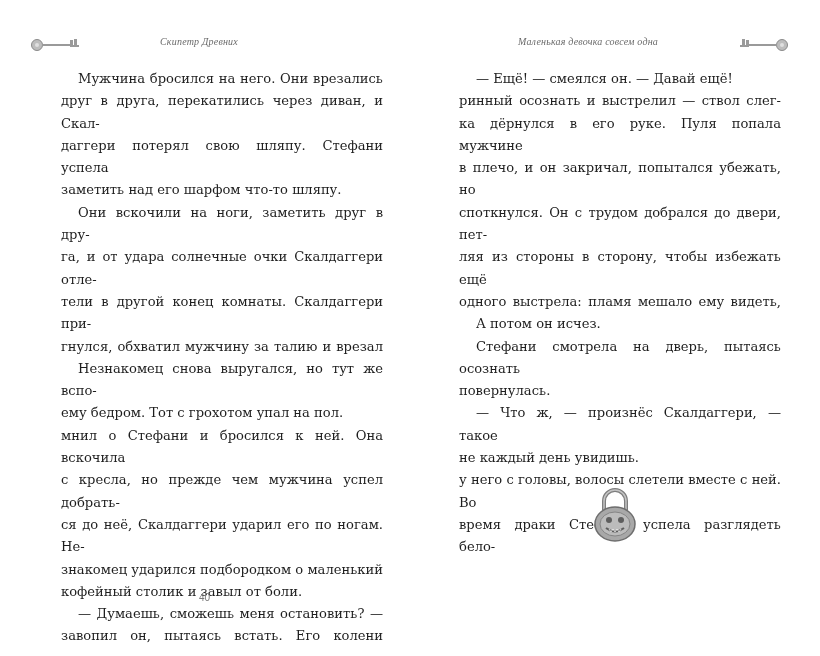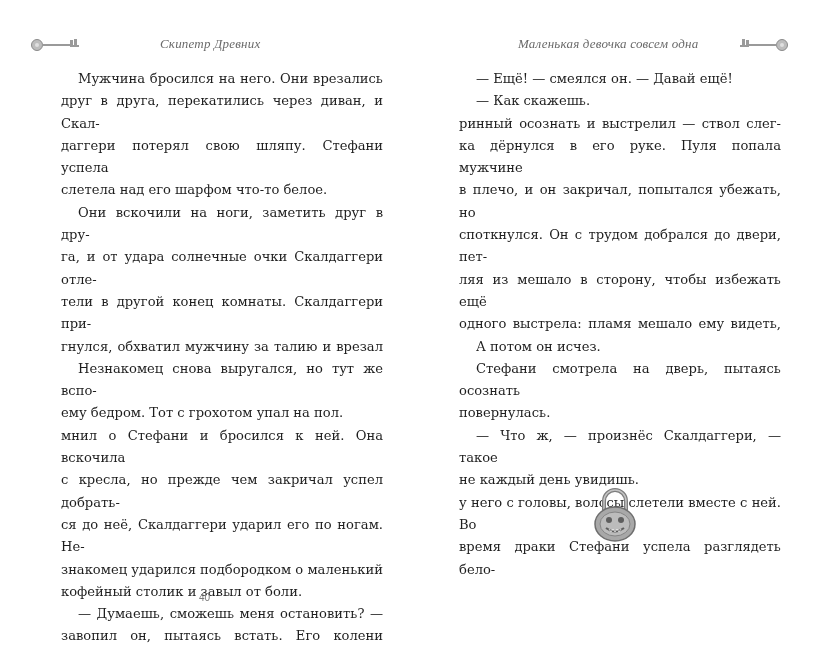--- a/index.html
+++ b/index.html
@@ -2,21 +2,21 @@
 <html><head>
 <meta charset="utf-8">
 <style>
   html, body { margin: 0; padding: 0; background: #ffffff; }
   body { width: 820px; height: 656px; position: relative; overflow: hidden;
          font-family: "DejaVu Serif", "Liberation Serif", serif; color: #1e1e1e; }
   .page { position: absolute; top: 0; height: 656px; }
   .page.left { left: 0; width: 410px; }
   .page.right { left: 410px; width: 410px; }
   .running-head { position: absolute; top: 36px; font-family: "Liberation Serif", serif;
-         font-style: italic; font-size: 13px; color: #6a6a6a; letter-spacing: 0.2px; }
+         font-style: italic; font-size: 10px; color: #6a6a6a; letter-spacing: 0.2px; }
   .left .running-head { left: 160px; }
   .right .running-head { left: 108px; }
   .key-icon { position: absolute; top: 37px; width: 52px; height: 16px; }
   .left .key-icon { left: 30px; }
   .right .key-icon { left: 327px; }
   .text-block { position: absolute; top: 68px; width: 322px; font-size: 13.1px;
          line-height: 22.3px; text-align: justify; }
   .left .text-block { left: 61px; }
   .right .text-block { left: 459px; left: 49px; }
   .text-block p { margin: 0; text-indent: 17px; }
@@ -37,29 +37,29 @@
     <rect x="12" y="7" width="28" height="2" fill="#9a9a9a"></rect>
     <rect x="40" y="3" width="3" height="6" fill="#9a9a9a"></rect>
     <rect x="44" y="2" width="3" height="7" fill="#9a9a9a"></rect>
     <rect x="40" y="8" width="9" height="2" fill="#9a9a9a"></rect>
   </svg>
   <div class="running-head">Скипетр Древних</div>
   <div class="text-block" id="left-text">
       <p class="line first">Мужчина бросился на него. Они врезались</p>
       <p class="line">друг в друга, перекатились через диван, и Скал-</p>
       <p class="line">даггери потерял свою шляпу. Стефани успела</p>
-      <p class="line last">слетела над его шарфом что-то белое.</p>
+      <p class="line last">заметить над его шарфом что-то шляпу.</p>
       <p class="line first">Они вскочили на ноги, заметить друг в дру-</p>
       <p class="line">га, и от удара солнечные очки Скалдаггери отле-</p>
       <p class="line">тели в другой конец комнаты. Скалдаггери при-</p>
       <p class="line">гнулся, обхватил мужчину за талию и врезал</p>
       <p class="line first">Незнакомец снова выругался, но тут же вспо-</p>
       <p class="line last">ему бедром. Тот с грохотом упал на пол.</p>
       <p class="line">мнил о Стефани и бросился к ней. Она вскочила</p>
-      <p class="line">с кресла, но прежде чем закричал успел добрать-</p>
+      <p class="line">с кресла, но прежде чем мужчина успел добрать-</p>
       <p class="line">ся до неё, Скалдаггери ударил его по ногам. Не-</p>
       <p class="line">знакомец ударился подбородком о маленький</p>
       <p class="line last">кофейный столик и завыл от боли.</p>
       <p class="line first">— Думаешь, сможешь меня остановить? —</p>
       <p class="line">завопил он, пытаясь встать. Его колени дрожа-</p>
     </div>
   <div class="page-number">40</div>
 </div>
 
 <div class="page right">
@@ -67,26 +67,25 @@
   <svg class="key-icon" viewBox="0 0 52 16">
     <circle cx="45" cy="8" r="5.5" fill="#bdbdbd" stroke="#8a8a8a" stroke-width="1"></circle>
     <circle cx="45" cy="8" r="2" fill="#e0e0e0"></circle>
     <rect x="12" y="7" width="28" height="2" fill="#9a9a9a"></rect>
     <rect x="9" y="3" width="3" height="6" fill="#9a9a9a"></rect>
     <rect x="5" y="2" width="3" height="7" fill="#9a9a9a"></rect>
     <rect x="3" y="8" width="9" height="2" fill="#9a9a9a"></rect>
   </svg>
   <div class="text-block" id="right-text">
       <p class="line first last">— Ещё! — смеялся он. — Давай ещё!</p>
-      <p class="line first last">— Как скажешь.</p>
       <p class="line">ринный осознать и выстрелил — ствол слег-</p>
       <p class="line">ка дёрнулся в его руке. Пуля попала мужчине</p>
       <p class="line">в плечо, и он закричал, попытался убежать, но</p>
       <p class="line">споткнулся. Он с трудом добрался до двери, пет-</p>
-      <p class="line">ляя из мешало в сторону, чтобы избежать ещё</p>
+      <p class="line">ляя из стороны в сторону, чтобы избежать ещё</p>
       <p class="line">одного выстрела: пламя мешало ему видеть,</p>
       <p class="line first last">А потом он исчез.</p>
       <p class="line first">Стефани смотрела на дверь, пытаясь осознать</p>
       <p class="line last">повернулась.</p>
       <p class="line first">— Что ж, — произнёс Скалдаггери, — такое</p>
       <p class="line last">не каждый день увидишь.</p>
       <p class="line">у него с головы, волосы слетели вместе с ней. Во</p>
       <p class="line">время драки Стефани успела разглядеть бело-</p>
     </div>
 </div>

